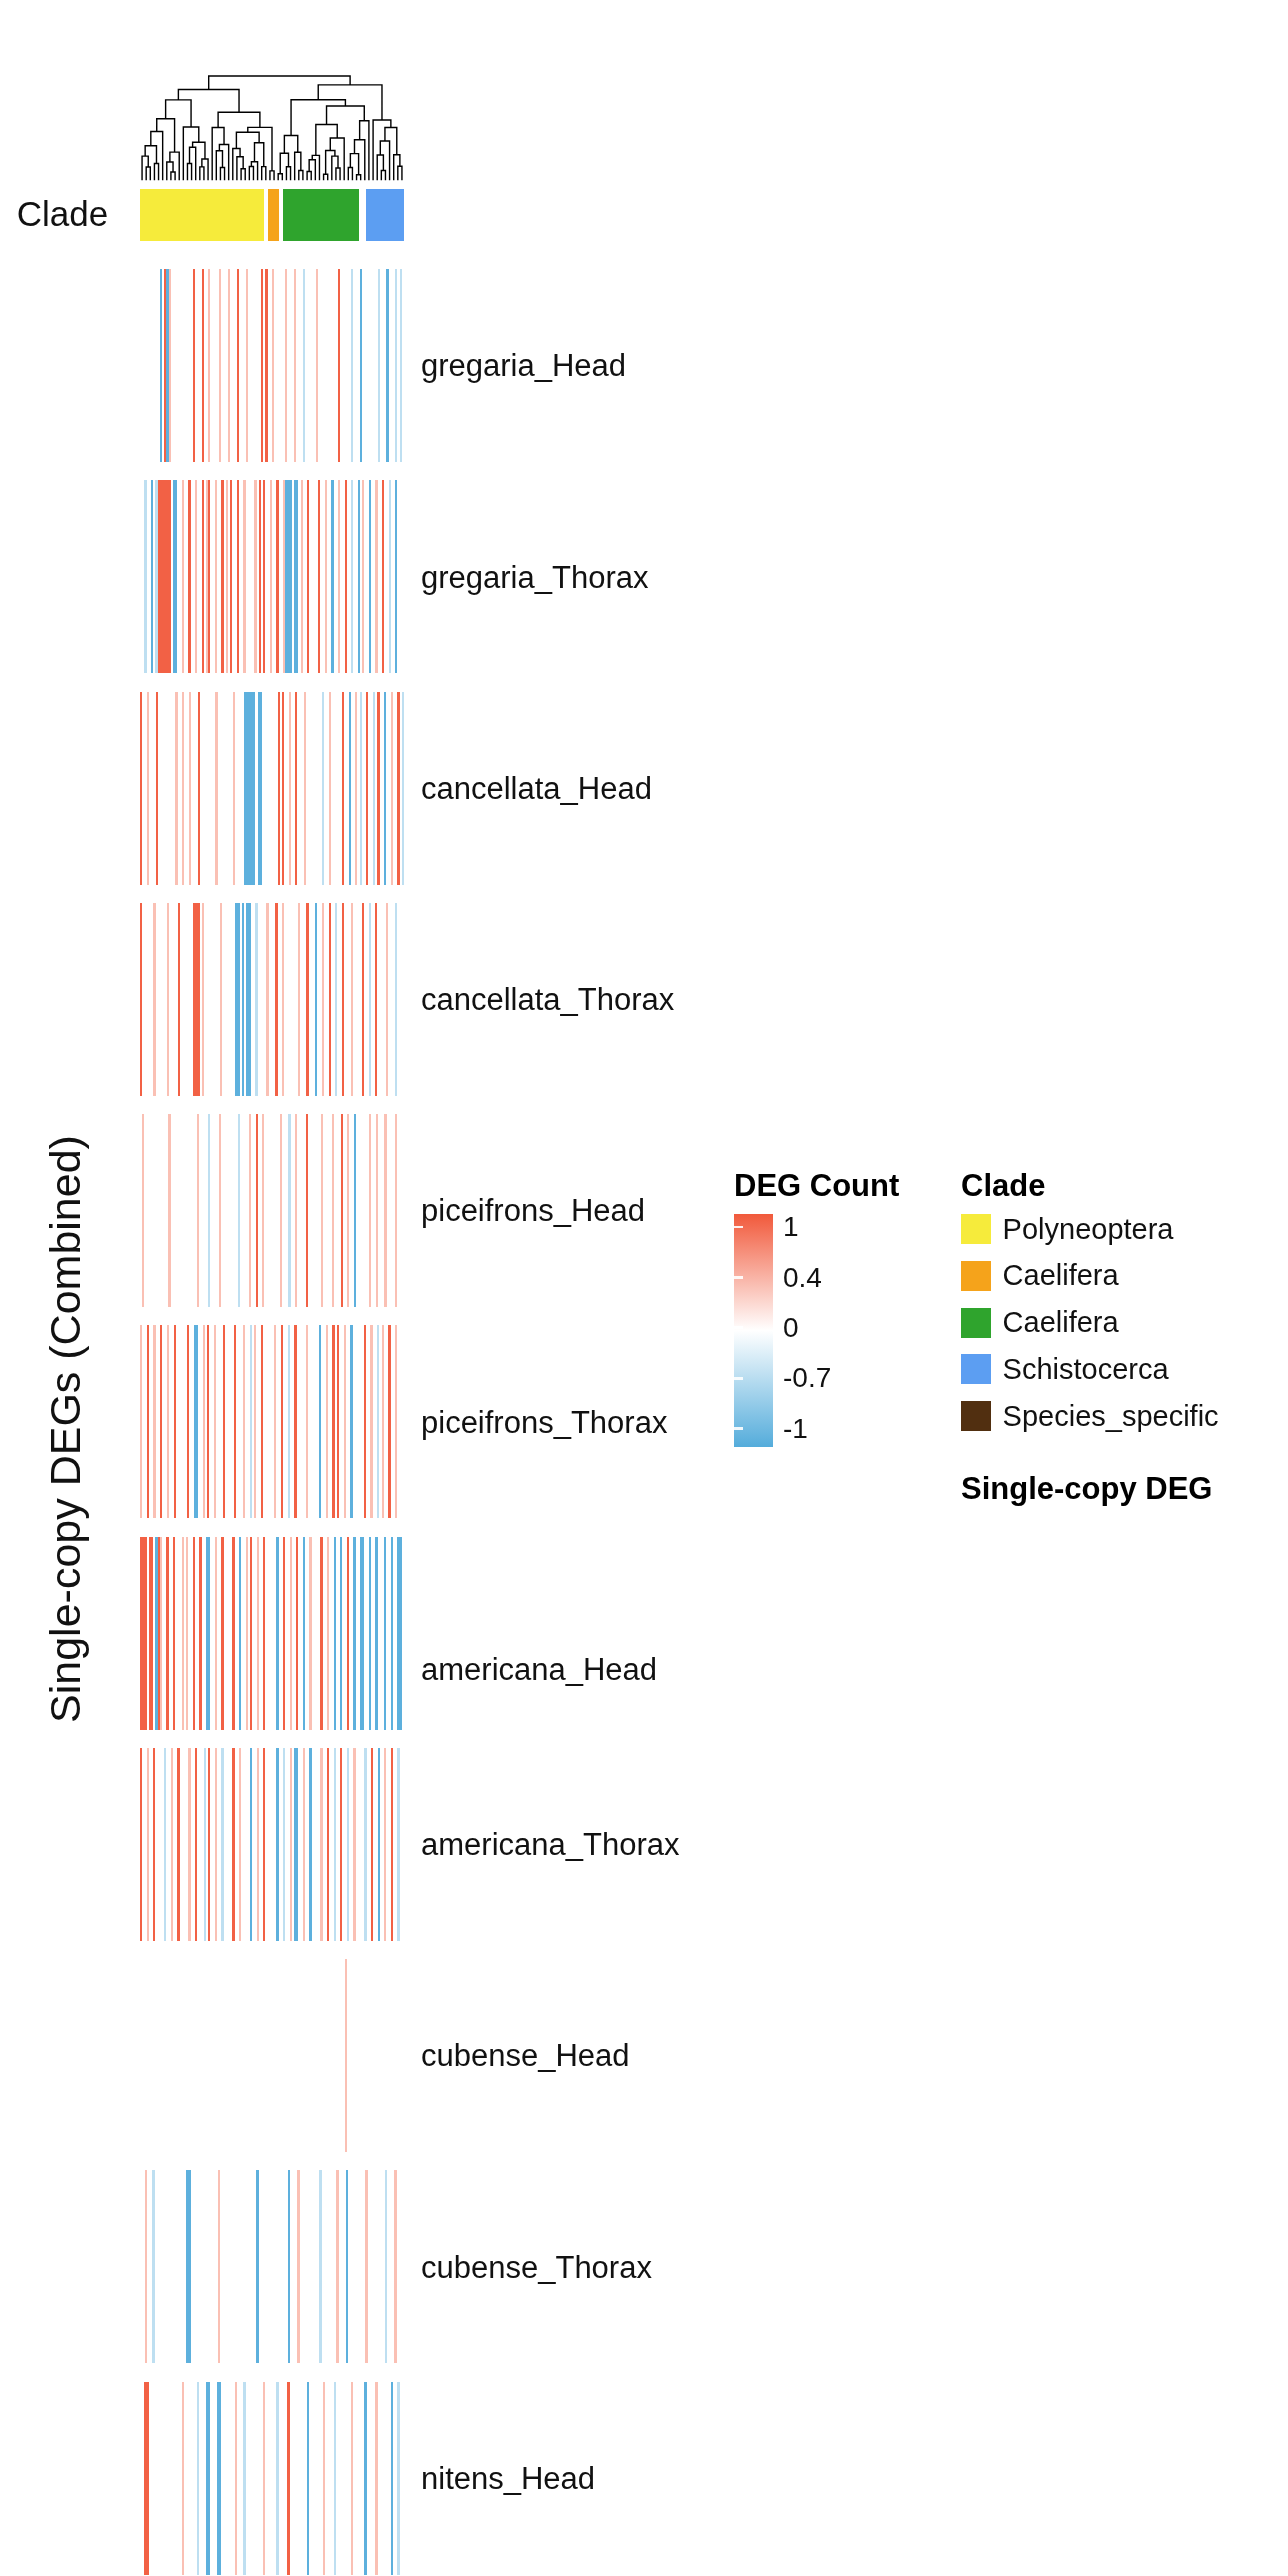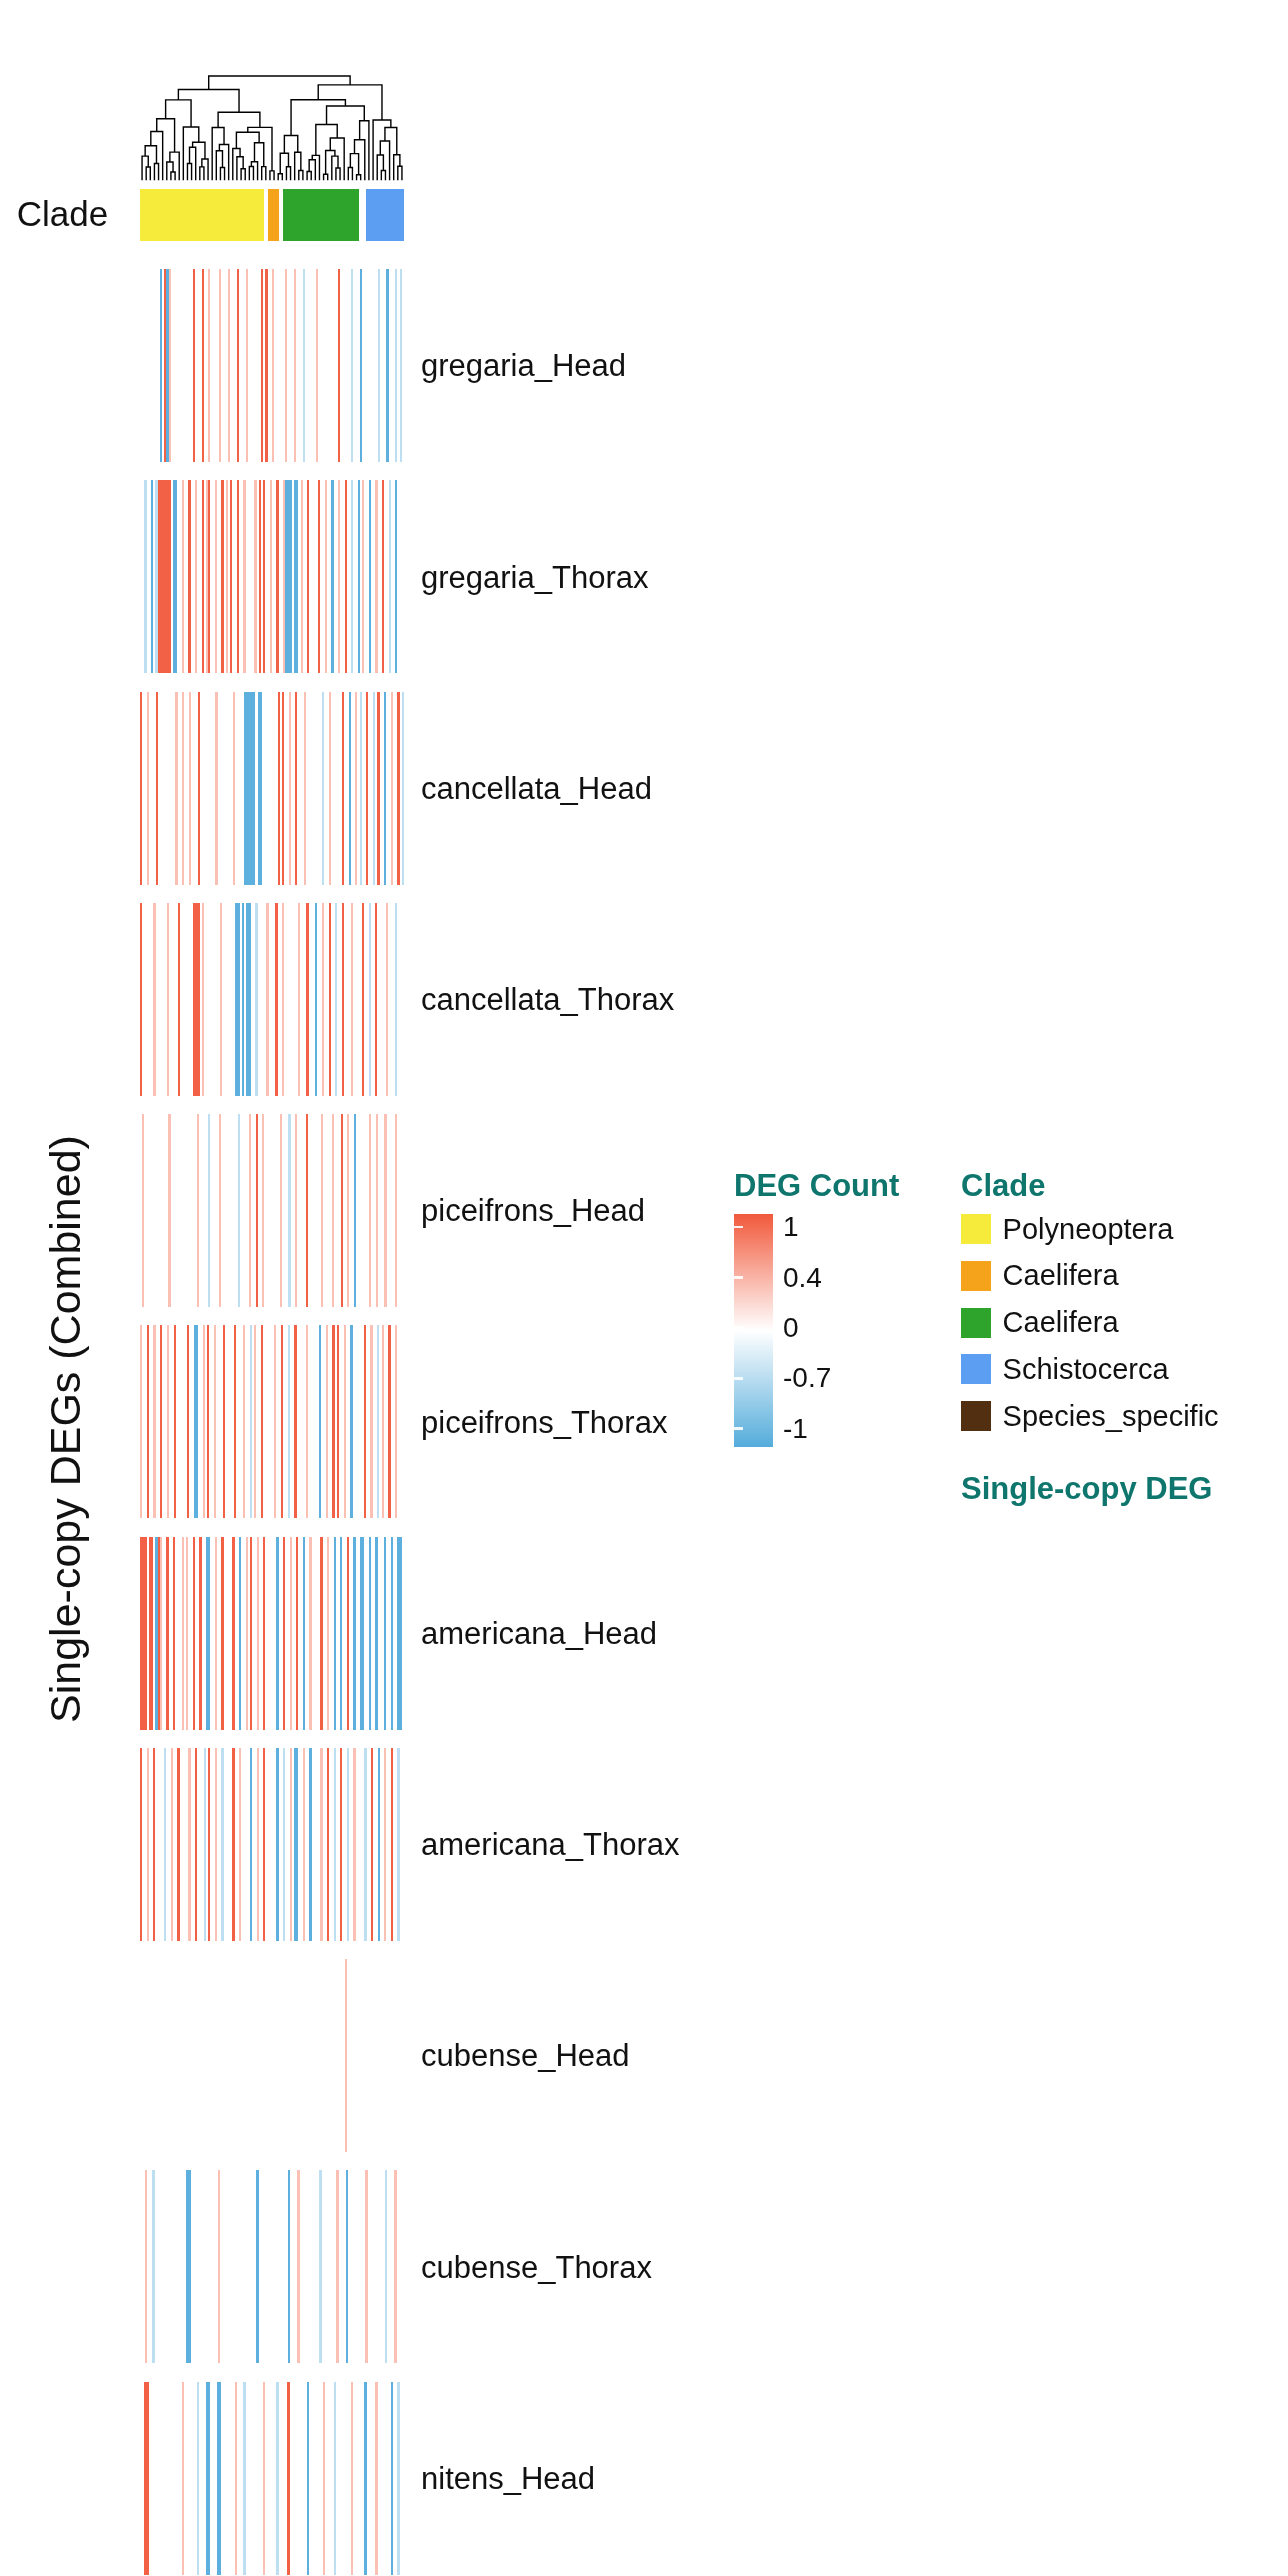--- a/index.html
+++ b/index.html
@@ -9,21 +9,21 @@
   .clade-label{position:absolute;left:16.7px;top:194px;font-size:35px;color:#111;}
   #dendro{position:absolute;left:140px;top:72px;}
   #clade-bar{position:absolute;left:140px;top:189px;width:264px;height:52px;}
   #clade-bar .seg{position:absolute;top:0;height:100%;}
   .ylab{position:absolute;left:-448px;top:1403px;width:1030px;height:52px;text-align:center;
         font-size:43px;color:#111;transform:rotate(-90deg);transform-origin:center;}
   .strip{position:absolute;width:264px;height:193px;background:#ffffff;overflow:hidden;}
   .cell{position:absolute;top:0;height:100%;}
   .row-label{position:absolute;left:421px;font-size:31px;line-height:39px;color:#111;white-space:nowrap;}
   .legend{position:absolute;}
-  .legend-title{font-size:31px;font-weight:700;color:#0f766e;margin-bottom:10.3px;white-space:nowrap;}
+  .legend-title{font-size:31px;font-weight:700;color:#000000;margin-bottom:10.3px;white-space:nowrap;}
   .cbar-wrap{position:relative;width:167px;height:258px;}
   .cbar{position:absolute;left:0;top:0;width:39px;height:233px;}
   .cbar-dash{position:absolute;width:9px;height:2.6px;left:0;background:rgba(255,255,255,0.9);}
   .cbar-ticklabel{position:absolute;left:49px;font-size:28px;line-height:33px;color:#111;white-space:nowrap;}
   .leg-item{display:flex;align-items:center;margin-bottom:16.7px;height:30px;}
   .swatch{width:30px;height:30px;flex:0 0 30px;margin-right:11.6px;}
   .leg-text{font-size:29px;color:#111;white-space:nowrap;}
 </style>
 </head>
 <body>
@@ -300,21 +300,21 @@
         <div class="cell" style="left: 80.8333%; width: 0.833333%; background: rgb(84, 172, 219); opacity: 0.95;"></div>
         <div class="cell" style="left: 83.3333%; width: 0.833333%; background: rgb(84, 172, 219); opacity: 0.95;"></div>
         <div class="cell" style="left: 84.1667%; width: 0.833333%; background: rgb(84, 172, 219); opacity: 0.95;"></div>
         <div class="cell" style="left: 86.6667%; width: 0.833333%; background: rgb(84, 172, 219); opacity: 0.95;"></div>
         <div class="cell" style="left: 89.1667%; width: 0.833333%; background: rgb(84, 172, 219); opacity: 0.95;"></div>
         <div class="cell" style="left: 92.5%; width: 0.833333%; background: rgb(84, 172, 219); opacity: 0.95;"></div>
         <div class="cell" style="left: 95%; width: 0.833333%; background: rgb(84, 172, 219); opacity: 0.95;"></div>
         <div class="cell" style="left: 97.5%; width: 0.833333%; background: rgb(84, 172, 219); opacity: 0.95;"></div>
         <div class="cell" style="left: 98.3333%; width: 0.833333%; background: rgb(84, 172, 219); opacity: 0.95;"></div>
       </div>
-      <div class="row-label" style="top: 1614px;">americana_Head</div>
+      <div class="row-label" style="top: 1650px;">americana_Head</div>
       <div class="strip" style="left: 140px; top: 1748px;">
         <div class="cell" style="left: 0%; width: 0.833333%; background: rgb(241, 89, 59); opacity: 0.95;"></div>
         <div class="cell" style="left: 2.5%; width: 0.833333%; background: rgb(241, 89, 59); opacity: 0.38;"></div>
         <div class="cell" style="left: 5%; width: 0.833333%; background: rgb(241, 89, 59); opacity: 0.95;"></div>
         <div class="cell" style="left: 9.16667%; width: 0.833333%; background: rgb(84, 172, 219); opacity: 0.38;"></div>
         <div class="cell" style="left: 11.6667%; width: 0.833333%; background: rgb(241, 89, 59); opacity: 0.38;"></div>
         <div class="cell" style="left: 14.1667%; width: 0.833333%; background: rgb(241, 89, 59); opacity: 0.95;"></div>
         <div class="cell" style="left: 18.3333%; width: 0.833333%; background: rgb(241, 89, 59); opacity: 0.38;"></div>
         <div class="cell" style="left: 20.8333%; width: 0.833333%; background: rgb(241, 89, 59); opacity: 0.95;"></div>
         <div class="cell" style="left: 24.1667%; width: 0.833333%; background: rgb(84, 172, 219); opacity: 0.38;"></div>

